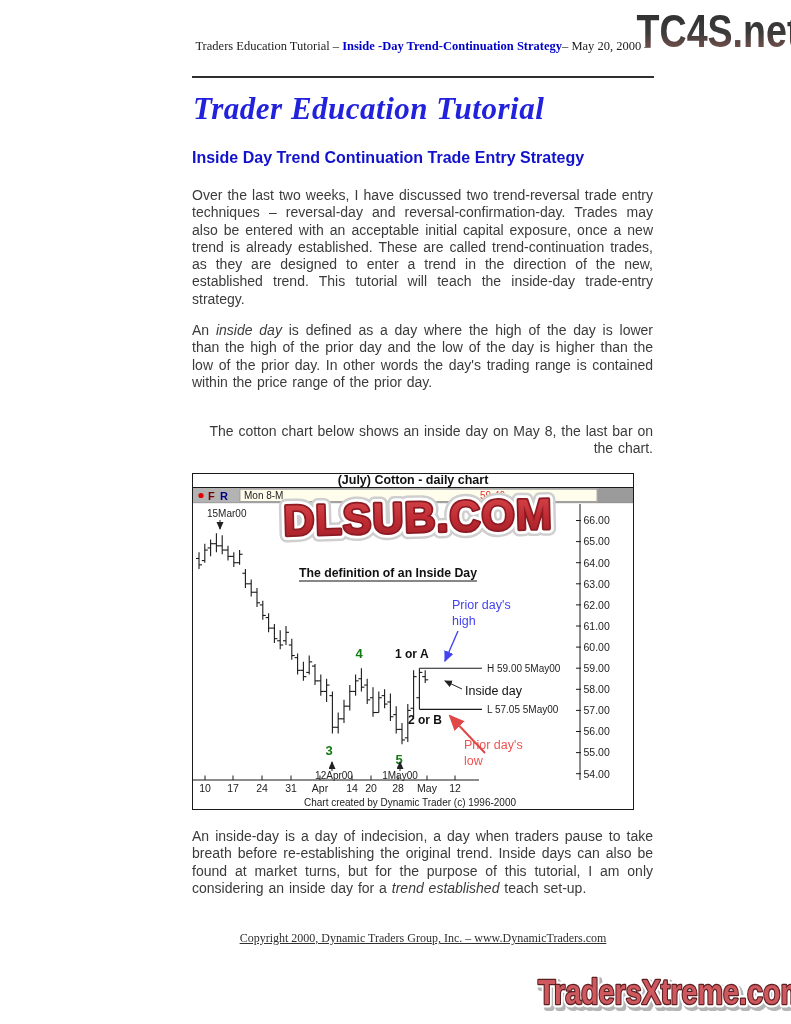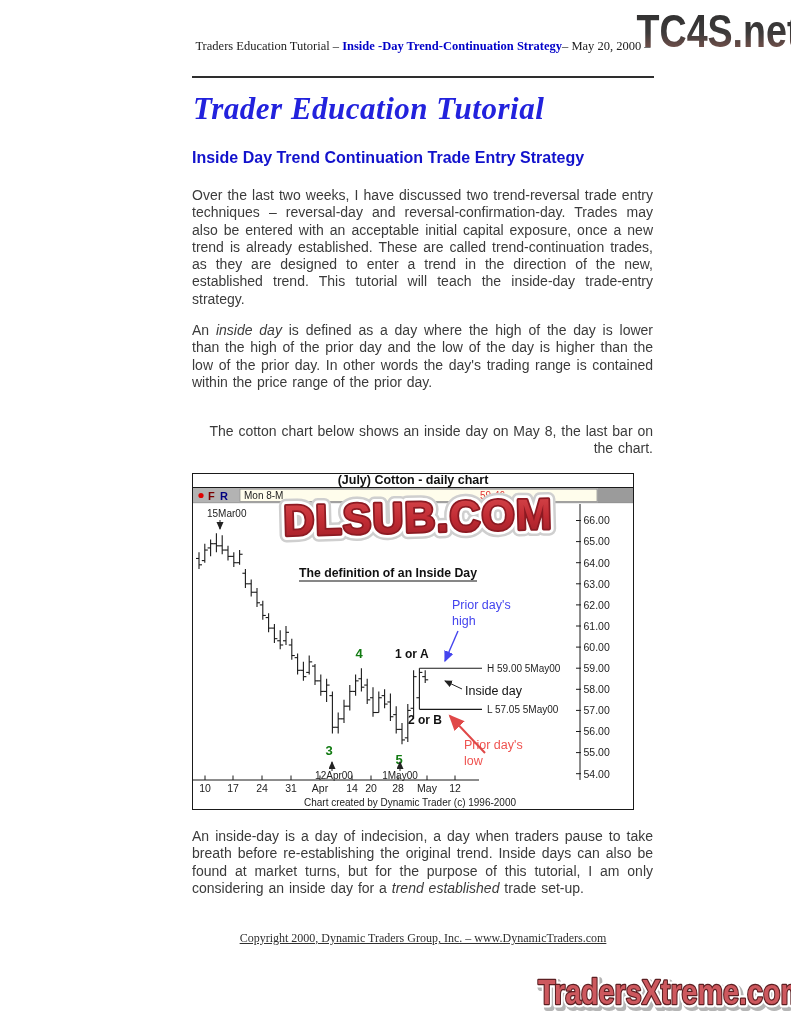--- a/index.html
+++ b/index.html
@@ -309,21 +309,21 @@
 
       <g transform="translate(226,44) rotate(-1.5)">
         <text x="0" y="15" text-anchor="middle" font-family="DejaVu Serif, serif" font-weight="bold" font-size="43" letter-spacing="1" stroke="#cfcfcf" stroke-width="14" stroke-linejoin="round" fill="none">DLSUB.COM</text>
         <text x="0" y="15" text-anchor="middle" font-family="DejaVu Serif, serif" font-weight="bold" font-size="43" letter-spacing="1" stroke="#ffffff" stroke-width="9" stroke-linejoin="round" fill="none">DLSUB.COM</text>
         <text x="0" y="15" text-anchor="middle" font-family="DejaVu Serif, serif" font-weight="bold" font-size="43" letter-spacing="1" stroke="#8c1a22" stroke-width="3.5" stroke-linejoin="round" fill="none">DLSUB.COM</text>
         <text x="0" y="15" text-anchor="middle" font-family="DejaVu Serif, serif" font-weight="bold" font-size="43" letter-spacing="1" fill="url(#dlsubGrad)">DLSUB.COM</text>
       </g>
     </svg>
   </div>
 
-  <div class="abs para" id="p4"><span>An inside-day is a day of indecision, a day when traders pause to take breath before re-establishing the original trend. Inside days can also be found at market turns, but for the purpose of this tutorial, I am only considering an inside day for a </span><i>trend established</i><span> trade set-up.</span></div>
+  <div class="abs para" id="p4"><span>An inside-day is a day of indecision, a day when traders pause to take breath before re-establishing the original trend. Inside days can also be found at market turns, but for the purpose of this tutorial, I am only considering an inside day for a </span><i>trend established</i><span> teach set-up.</span></div>
 
   <div class="abs" id="footer">Copyright 2000, Dynamic Traders Group, Inc. – www.DynamicTraders.com</div>
 
   <div class="abs" id="txtreme-wrap">
     <svg width="322" height="54" viewBox="0 0 322 54">
       <g transform="translate(161,37) scale(0.82,1)">
         <text x="3" y="3" text-anchor="middle" font-family="DejaVu Sans, sans-serif" font-weight="bold" font-size="35" stroke="#b5b5b5" stroke-width="8" stroke-linejoin="round" fill="none">TradersXtreme.com</text>
         <text x="0" y="0" text-anchor="middle" font-family="DejaVu Sans, sans-serif" font-weight="bold" font-size="35" stroke="#ffffff" stroke-width="7" stroke-linejoin="round" fill="none">TradersXtreme.com</text>
         <text x="0" y="0" text-anchor="middle" font-family="DejaVu Sans, sans-serif" font-weight="bold" font-size="35" stroke="#5c1f22" stroke-width="2.6" stroke-linejoin="round" fill="none">TradersXtreme.com</text>
         <text x="0" y="0" text-anchor="middle" font-family="DejaVu Sans, sans-serif" font-weight="bold" font-size="35" fill="#cd585e">TradersXtreme.com</text>

